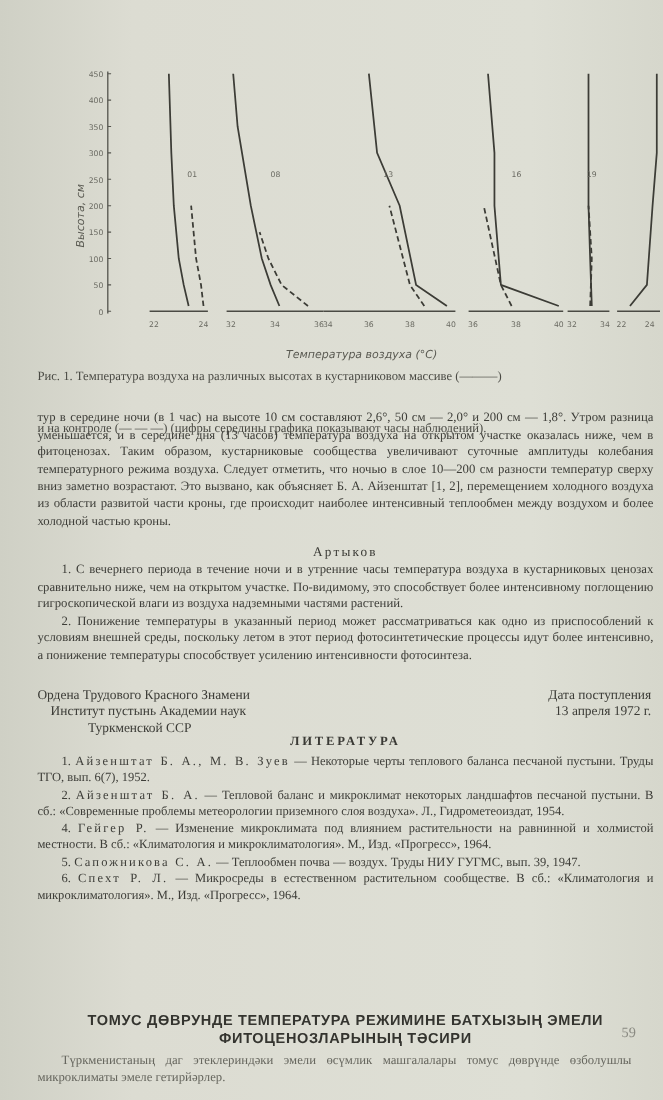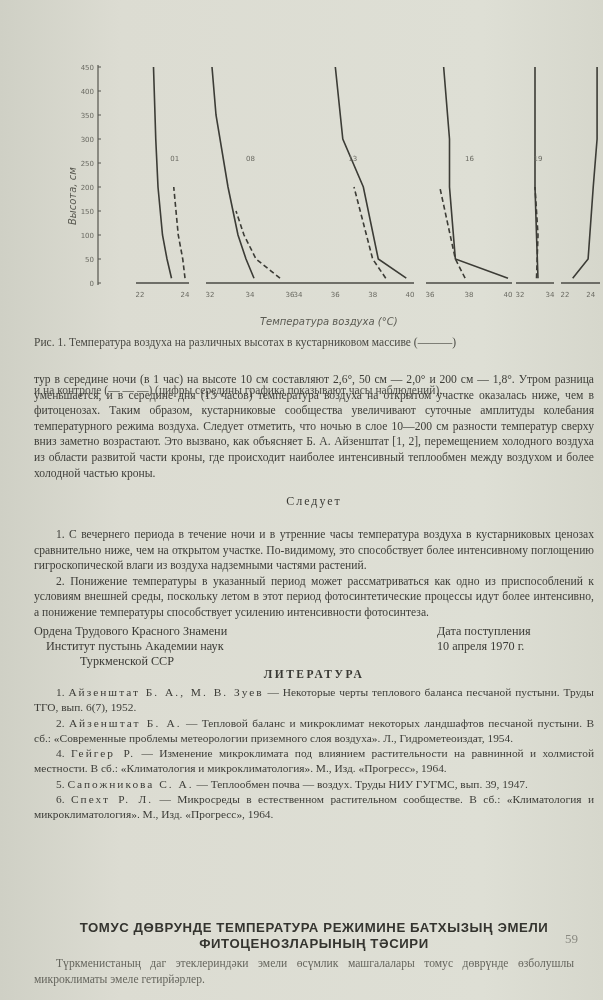--- a/index.html
+++ b/index.html
@@ -115,35 +115,35 @@
 
   <div class="caption">
     <div>Рис. 1. Температура воздуха на различных высотах в кустарниковом массиве (———)</div>
     <div style="font-weight:normal;margin-top:32px;">и на контроле (— — —) (цифры середины графика показывают часы наблюдений).</div>
   </div>
 
   <div class="para" style="top:372px;">
     <p>тур в середине ночи (в 1 час) на высоте 10 см составляют 2,6°, 50 см — 2,0° и 200 см — 1,8°. Утром разница уменьшается, и в середине дня (13 часов) температура воздуха на открытом участке оказалась ниже, чем в фитоценозах. Таким образом, кустарниковые сообщества увеличивают суточные амплитуды колебания температурного режима воздуха. Следует отметить, что ночью в слое 10—200 см разности температур сверху вниз заметно возрастают. Это вызвано, как объясняет Б. А. Айзенштат [1, 2], перемещением холодного воздуха из области развитой части кроны, где происходит наиболее интенсивный теплообмен между воздухом и более холодной частью кроны.</p>
   </div>
 
-  <div class="heading" style="top:494px;">Следует</div>
+  <div class="heading" style="top:494px;">Артыков</div>
 
-  <div class="para" style="top:510px;margin-top:17px;">
+  <div class="para" style="top:510px;">
     <p class="indent">1. С вечернего периода в течение ночи и в утренние часы температура воздуха в кустарниковых ценозах сравнительно ниже, чем на открытом участке. По-видимому, это способствует более интенсивному поглощению гигроскопической влаги из воздуха надземными частями растений.</p>
     <p class="indent">2. Понижение температуры в указанный период может рассматриваться как одно из приспособлений к условиям внешней среды, поскольку летом в этот период фотосинтетические процессы идут более интенсивно, а понижение температуры способствует усилению интенсивности фотосинтеза.</p>
   </div>
 
   <div class="aff" style="left:34px;top:624px;">
     <div>Ордена Трудового Красного Знамени</div>
     <div style="padding-left:12px;">Институт пустынь Академии наук</div>
     <div style="padding-left:46px;">Туркменской ССР</div>
   </div>
-  <div class="aff" style="left:437px;top:624px;text-align:left;width:128px;">
+  <div class="aff" style="left:464px;top:624px;text-align:right;width:128px;">
     <div>Дата поступления</div>
-    <div>10 апреля 1970 г.</div>
+    <div>13 апреля 1972 г.</div>
   </div>
 
   <div class="heading" style="top:668px;font-weight:bold;font-size:11.5px;letter-spacing:2.5px;">ЛИТЕРАТУРА</div>
 
   <div class="para" style="top:685px;font-size:11.4px;line-height:15.3px;" id="refs">
       <p class="ref"><span>1. </span><span class="sp">Айзенштат Б. А., М. В. Зуев</span><span> — Некоторые черты теплового баланса песчаной пустыни. Труды ТГО, вып. 6(7), 1952.</span></p>
       <p class="ref"><span>2. </span><span class="sp">Айзенштат Б. А.</span><span> — Тепловой баланс и микроклимат некоторых ландшафтов песчаной пустыни. В сб.: «Современные проблемы метеорологии приземного слоя воздуха». Л., Гидрометеоиздат, 1954.</span></p>
       <p class="ref"><span>4. </span><span class="sp">Гейгер Р.</span><span> — Изменение микроклимата под влиянием растительности на равнинной и холмистой местности. В сб.: «Климатология и микроклиматология». М., Изд. «Прогресс», 1964.</span></p>
       <p class="ref"><span>5. </span><span class="sp">Сапожникова С. А.</span><span> — Теплообмен почва — воздух. Труды НИУ ГУГМС, вып. 39, 1947.</span></p>
       <p class="ref"><span>6. </span><span class="sp">Спехт Р. Л.</span><span> — Микросреды в естественном растительном сообществе. В сб.: «Климатология и микроклиматология». М., Изд. «Прогресс», 1964.</span></p>

